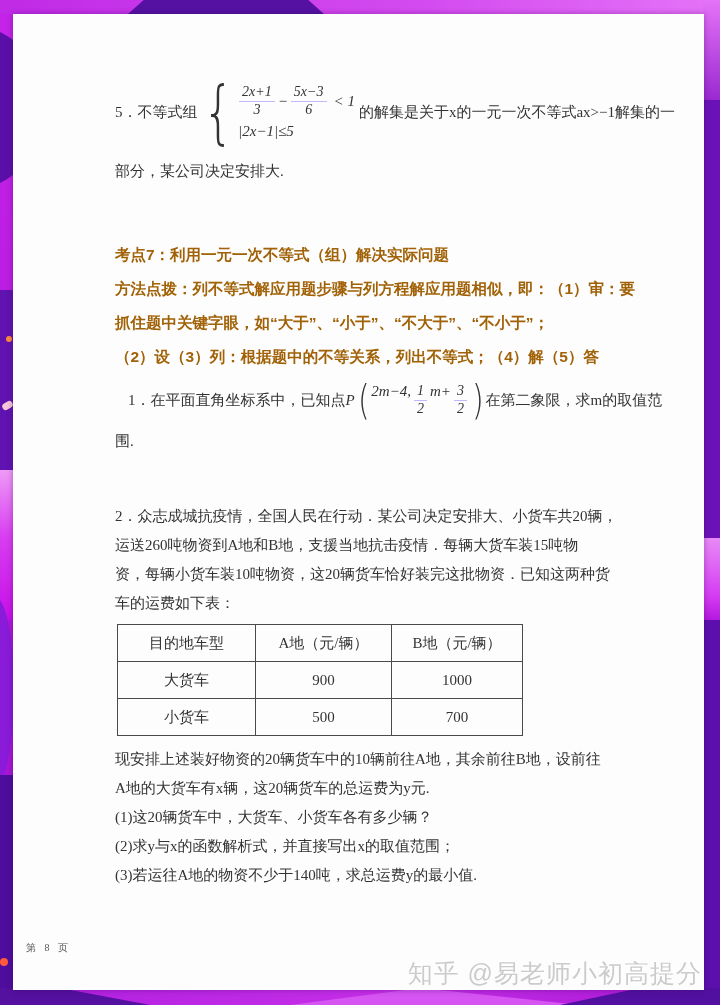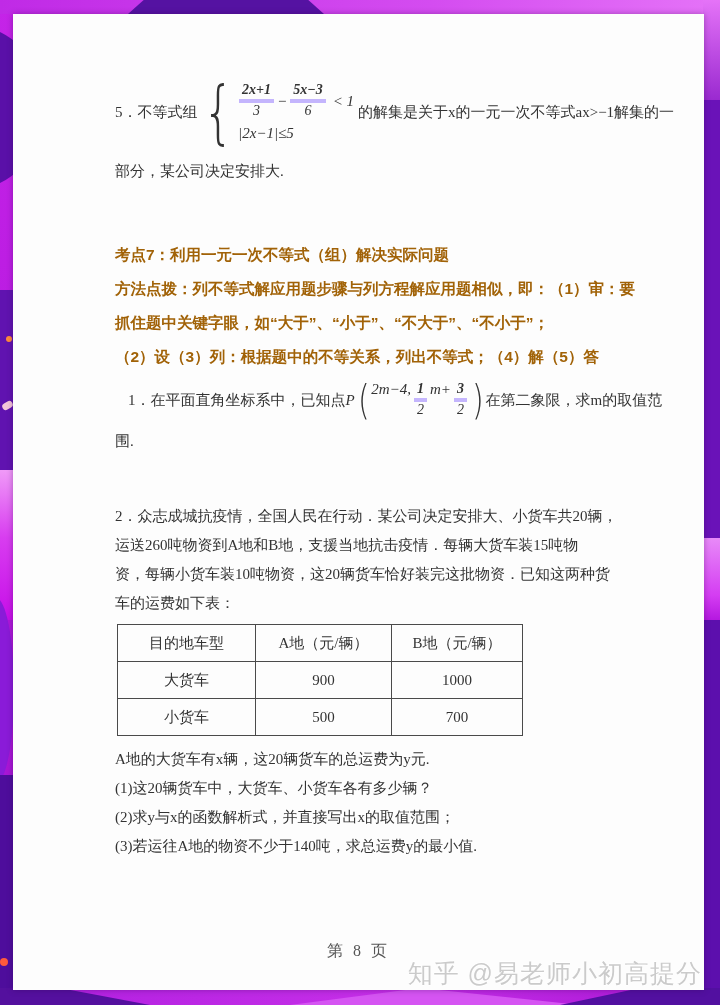--- a/index.html
+++ b/index.html
@@ -52,21 +52,21 @@
 
   
   .p5-line1 { display:flex; align-items:center; height:84px; white-space:nowrap; }
   .brace { font-family:"DejaVu Sans",sans-serif; font-size:70px; font-weight:100;
     line-height:80px; transform:scaleX(.7); color:#333; margin:0 -4px 0 -2px; }
   .sys-col { display:inline-flex; flex-direction:column; align-items:flex-start; margin-right:4px; }
   .sys-row1 { display:inline-flex; align-items:center; font-style:italic; }
   .sys-row2 { margin-top:5px; font-style:italic; padding-left:2px; }
   .frac { display:inline-flex; flex-direction:column; text-align:center;
     font-size:14px; line-height:1.2; margin:0 3px; vertical-align:middle; }
-  .frac .num { border-bottom:4px solid #c4b5fd; padding:0 3px;font-weight:bold; }
+  .frac .num { border-bottom:1px solid #c4b5fd; padding:0 3px; }
   .cmp { margin-left:4px; font-style:italic; }
 
   
   .blue-block { margin-top:50px; color:#a16207; font-weight:bold;
     font-family:"Liberation Sans","DejaVu Sans",sans-serif; font-size:15.5px; }
   .blue-block .bline { line-height:34px; white-space:nowrap; }
 
   
   .p1-line1 { display:flex; align-items:center; height:48px; white-space:nowrap; margin-top:2px;margin-left:13px; }
   .paren { font-family:"DejaVu Sans",sans-serif; font-size:40px; font-weight:100;
@@ -79,22 +79,22 @@
 
   table.freight { border-collapse:collapse; margin:6px 0 0 2px; }
   table.freight td { border:1px solid #4a4a4a; text-align:center;
     font-size:15px; color:#333; padding:0; }
   table.freight .c0 { width:137px; } table.freight .c1 { width:135px; } table.freight .c2 { width:130px; }
   table.freight tr { height:37px; }
 
   .after-block { margin-top:9px; }
   .after-block .tline { line-height:29px; }
 
-  .footer { position:absolute; left:0; width:100%; top:927px; text-align:center;
-    font-size:16px; color:#555; letter-spacing:3px; }
+  .footer { position:absolute; left:13px; width:100%; top:927px; 
+    font-size:10px; color:#555; letter-spacing:3px; }
   .watermark { position:absolute; right:2px; bottom:0px; font-size:25px;
     font-family:"Liberation Sans","DejaVu Sans",sans-serif;
     color:#cbcbcb; letter-spacing:1px; text-shadow:0 1px 0 #fff, 0 -1px 0 #fff; }
 </style>
 </head>
 <body>
 
 <div class="backdrop">
   <div class="bg bg-base"></div>
   <div class="bg bg-top-trap"></div>
@@ -194,20 +194,21 @@
           </tr>
           <tr>
             <td>小货车</td>
             <td>500</td>
             <td>700</td>
           </tr>
         </tbody>
       </table>
 
       <div class="after-block">
+        <div class="tline">现安排上述装好物资的20辆货车中的10辆前往A地，其余前往B地，设前往</div>
         <div class="tline">A地的大货车有x辆，这20辆货车的总运费为y元.</div>
         <div class="tline">(1)这20辆货车中，大货车、小货车各有多少辆？</div>
         <div class="tline">(2)求y与x的函数解析式，并直接写出x的取值范围；</div>
         <div class="tline">(3)若运往A地的物资不少于140吨，求总运费y的最小值.</div>
       </div>
     </div>
 
   </div>
 
   <div class="footer">第 8 页</div>

